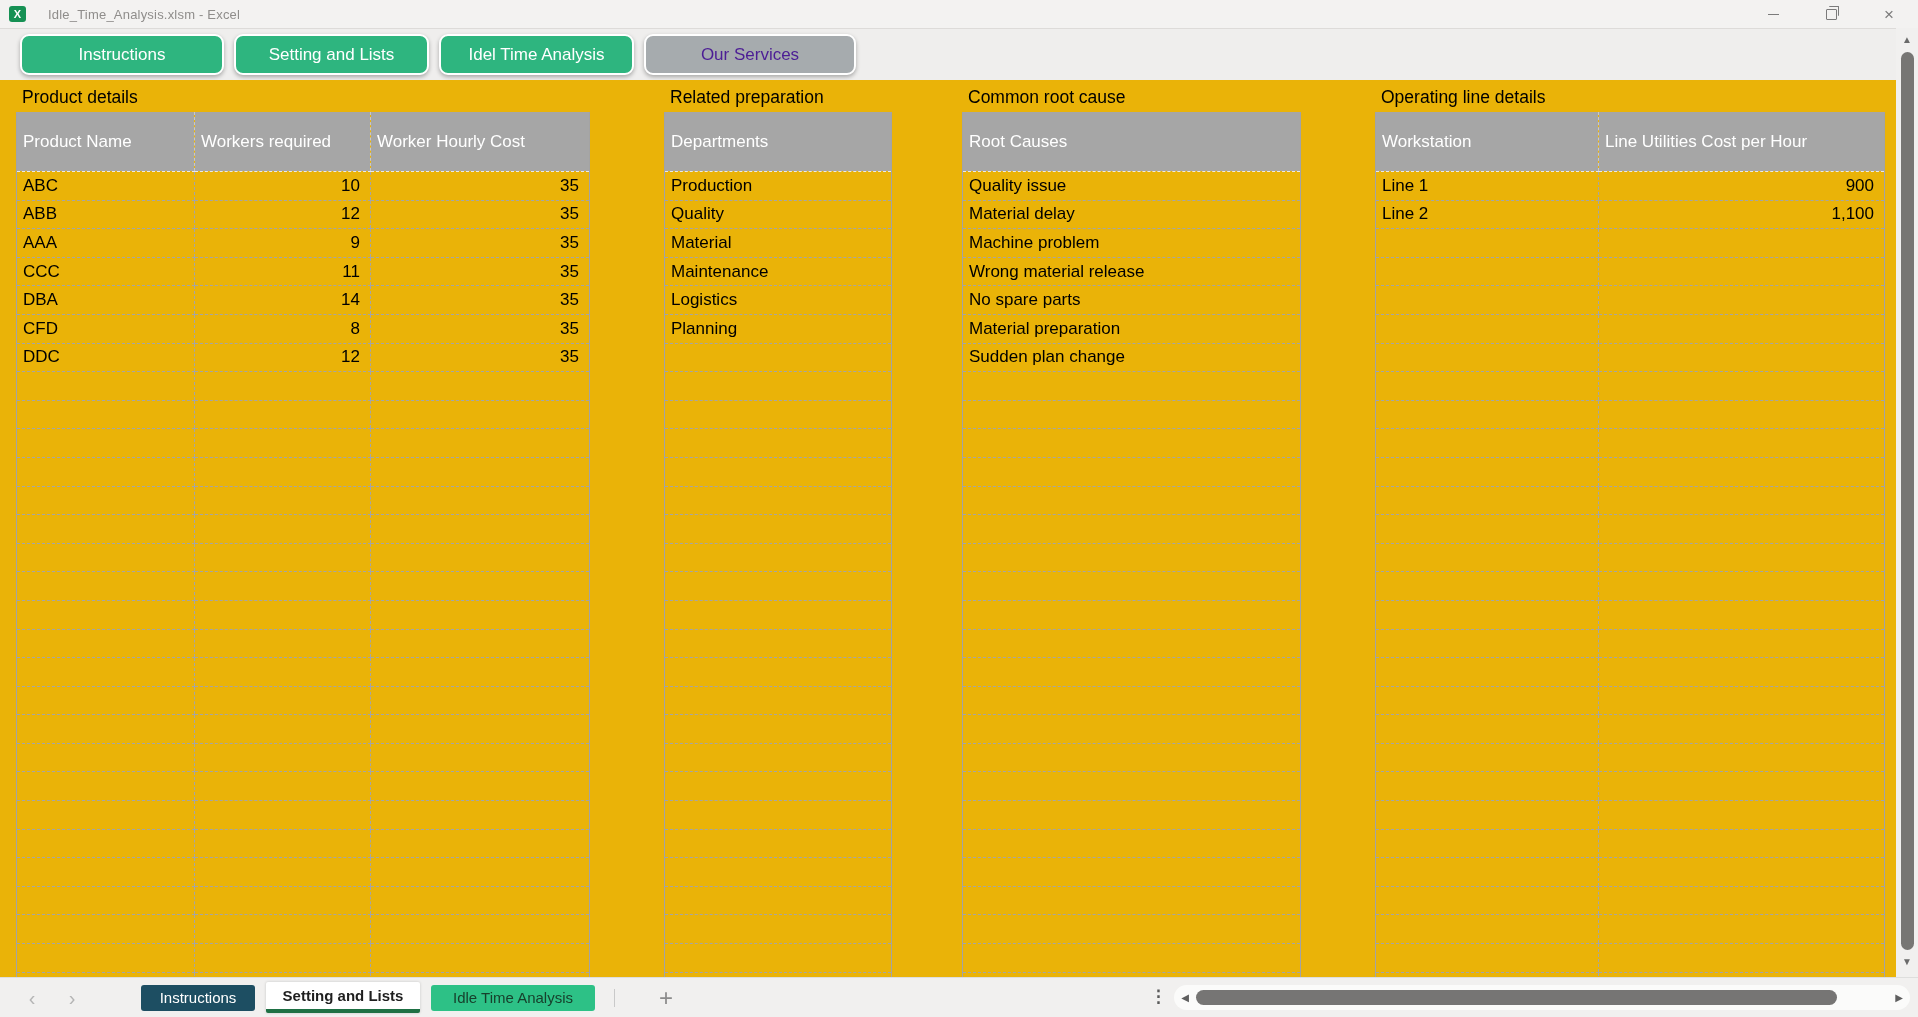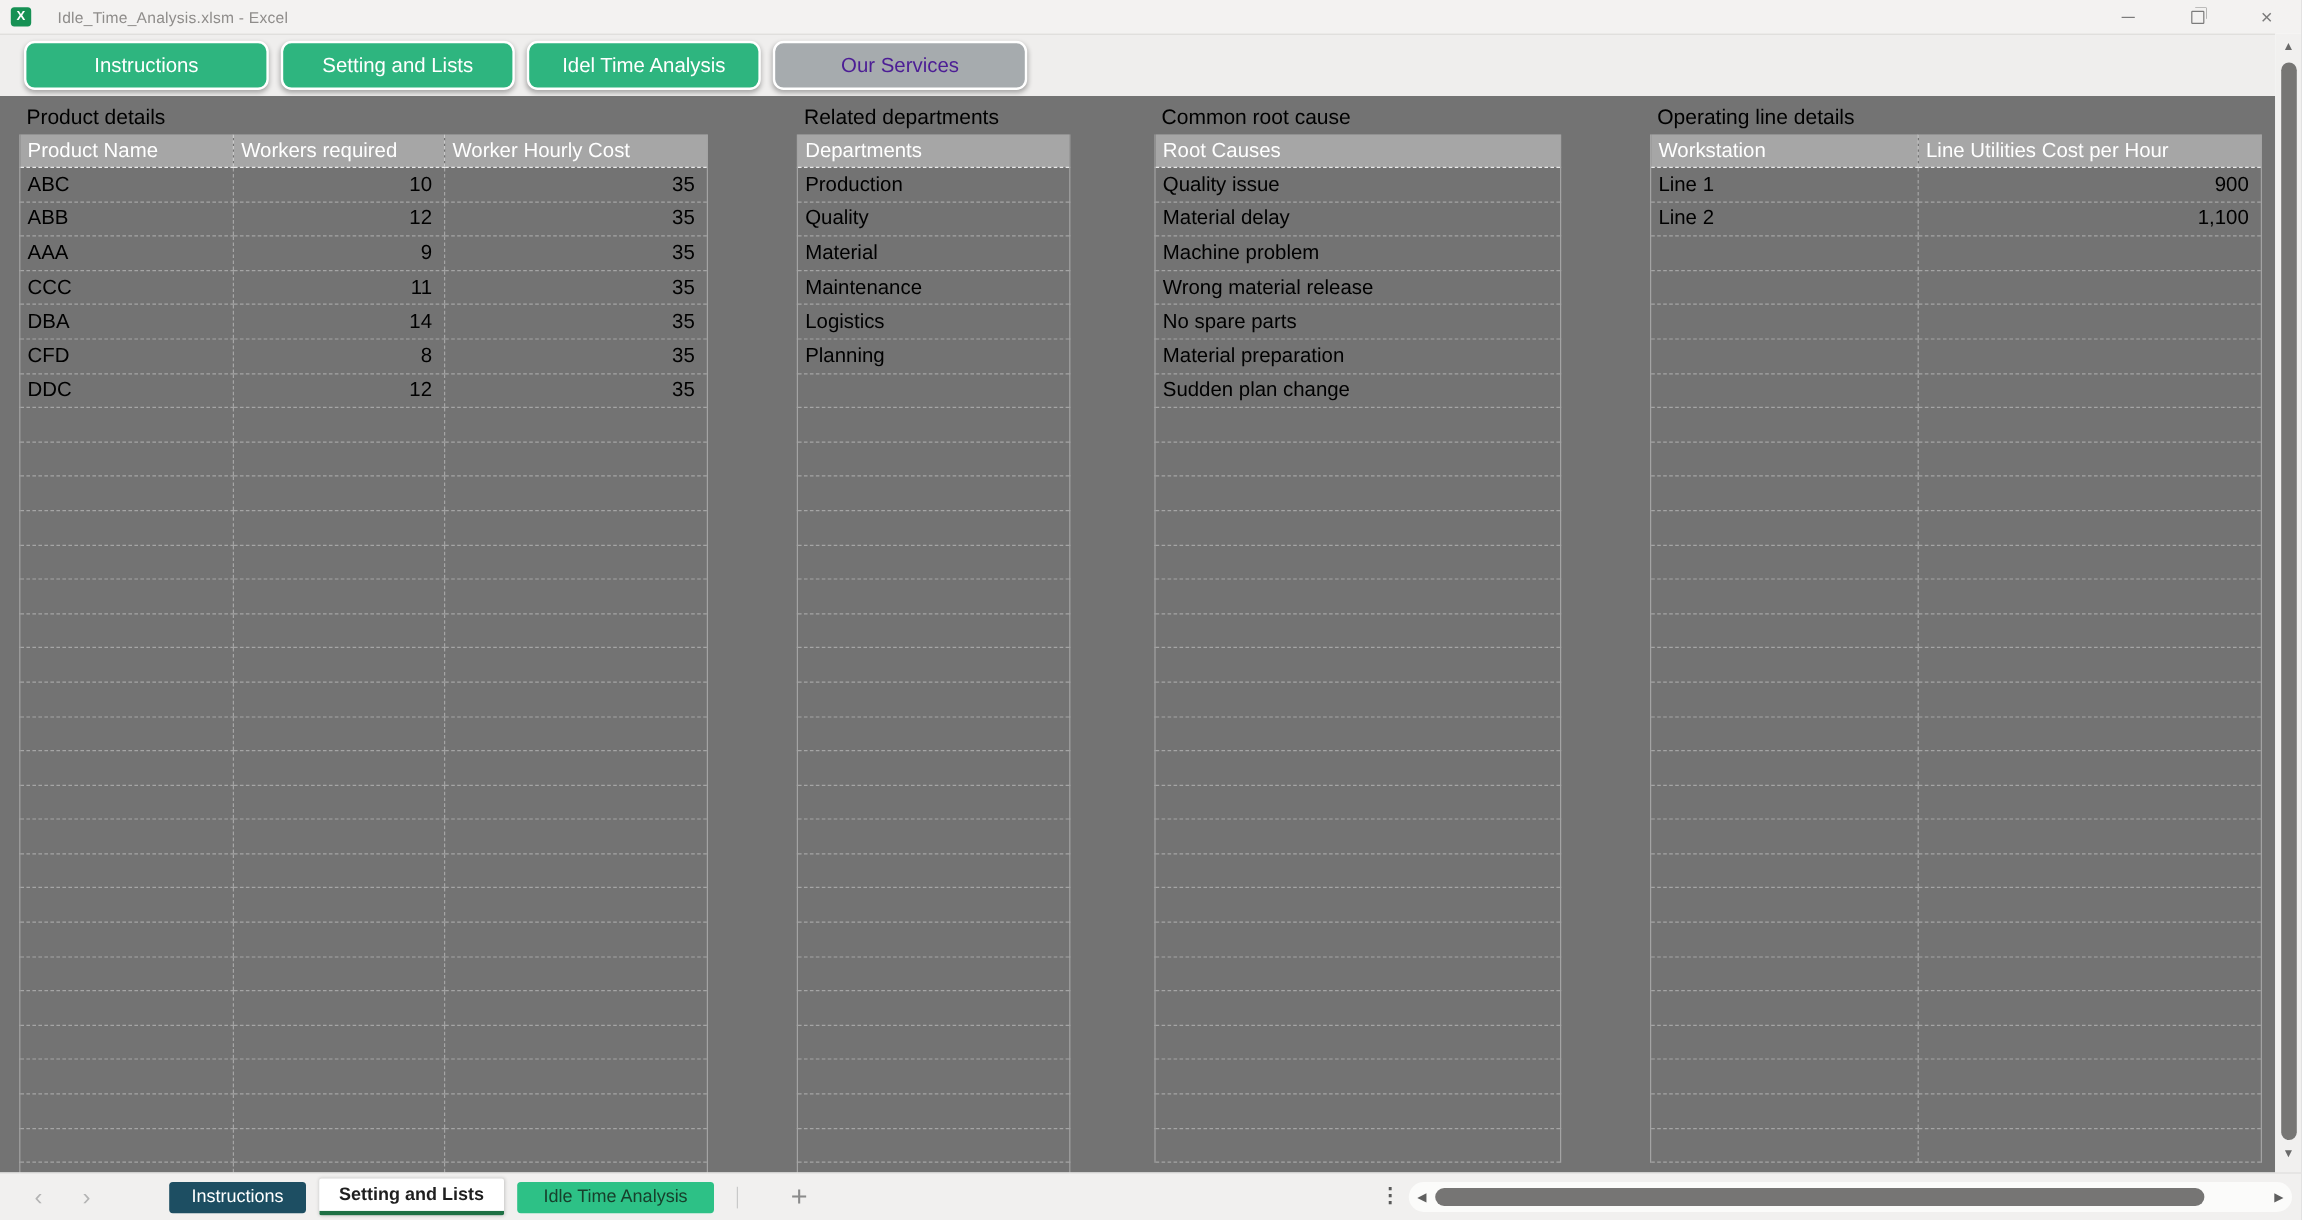--- a/index.html
+++ b/index.html
@@ -24,31 +24,31 @@
   .toolbar{position:absolute;top:28px;left:0;right:22px;height:52px;background:#efeeed;
            border-top:1px solid #dddbd9;display:flex;align-items:center;padding-left:20px;gap:10px;box-sizing:border-box;}
   .tb-btn{height:41px;border-radius:9px;border:2px solid #fff;box-sizing:border-box;
           box-shadow:0 2px 4px rgba(0,0,0,.3);display:flex;align-items:center;justify-content:center;
           font-size:17px;cursor:default;}
   .tb-green{background:#2eb57f;color:#fff;}
   .tb-gray{background:#a6abae;color:#4c1d95;}
   .tb-w1{width:204px}.tb-w2{width:195px}.tb-w3{width:195px}.tb-w4{width:212px}
 
   
-  .sheet{position:absolute;top:80px;left:0;right:22px;bottom:39px;background:#737373;overflow:hidden;}
+  .sheet{position:absolute;top:80px;left:0;right:22px;bottom:39px;background:#eab308;overflow:hidden;}
   .section{position:absolute;top:6px;}
   .sec0{left:16px;width:573px}
   .sec1{left:664px;width:227px}
   .sec2{left:962px;width:338px}
   .sec3{left:1375px;width:509px}
   .sec-title{font-size:17.5px;color:#000;padding:2px 0 6px 6px;height:18px;line-height:18px;}
   table.grid{border-collapse:collapse;table-layout:fixed;width:100%;
              border-left:1px solid #a3a3a3;border-right:1px solid #a3a3a3;}
   table.grid th{background:#a6a6a6;color:#fff;font-weight:normal;font-size:17px;text-align:left;
-                padding:0 6px;height:27px;border-bottom:1px dashed #e9e9e9;overflow:hidden;white-space:nowrap;}
+                padding:16px 6px;height:27px;border-bottom:1px dashed #e9e9e9;overflow:hidden;white-space:nowrap;}
   table.grid th + th{border-left:1px dashed #c9c9c9;}
   table.grid td{font-size:17px;color:#000;padding:0 6px;height:28.6px;box-sizing:border-box;
                 border-bottom:1px dashed #a5a5a5;overflow:hidden;white-space:nowrap;}
   table.grid td + td{border-left:1px dashed #a5a5a5;}
   table.grid td.num{text-align:right;padding-right:10px;}
 
   
   .vscroll{position:absolute;top:28px;right:0;width:22px;bottom:39px;background:#f1f0ef;
            display:flex;flex-direction:column;align-items:center;}
   .vs-arrow{height:24px;line-height:24px;font-size:10px;color:#6a6a6a;}
@@ -270,21 +270,21 @@
             <tr>
               <td></td>
               <td class="num"></td>
               <td class="num"></td>
             </tr>
           </tbody>
         </table>
     </div>
 
     <div class="section sec1">
-      <div class="sec-title">Related departments</div>
+      <div class="sec-title">Related preparation</div>
       <table class="grid">
           <colgroup>
             <col style="width: 227px;">
           </colgroup>
           <thead>
             <tr>
               <th>Departments</th>
             </tr>
           </thead>
           <tbody>

